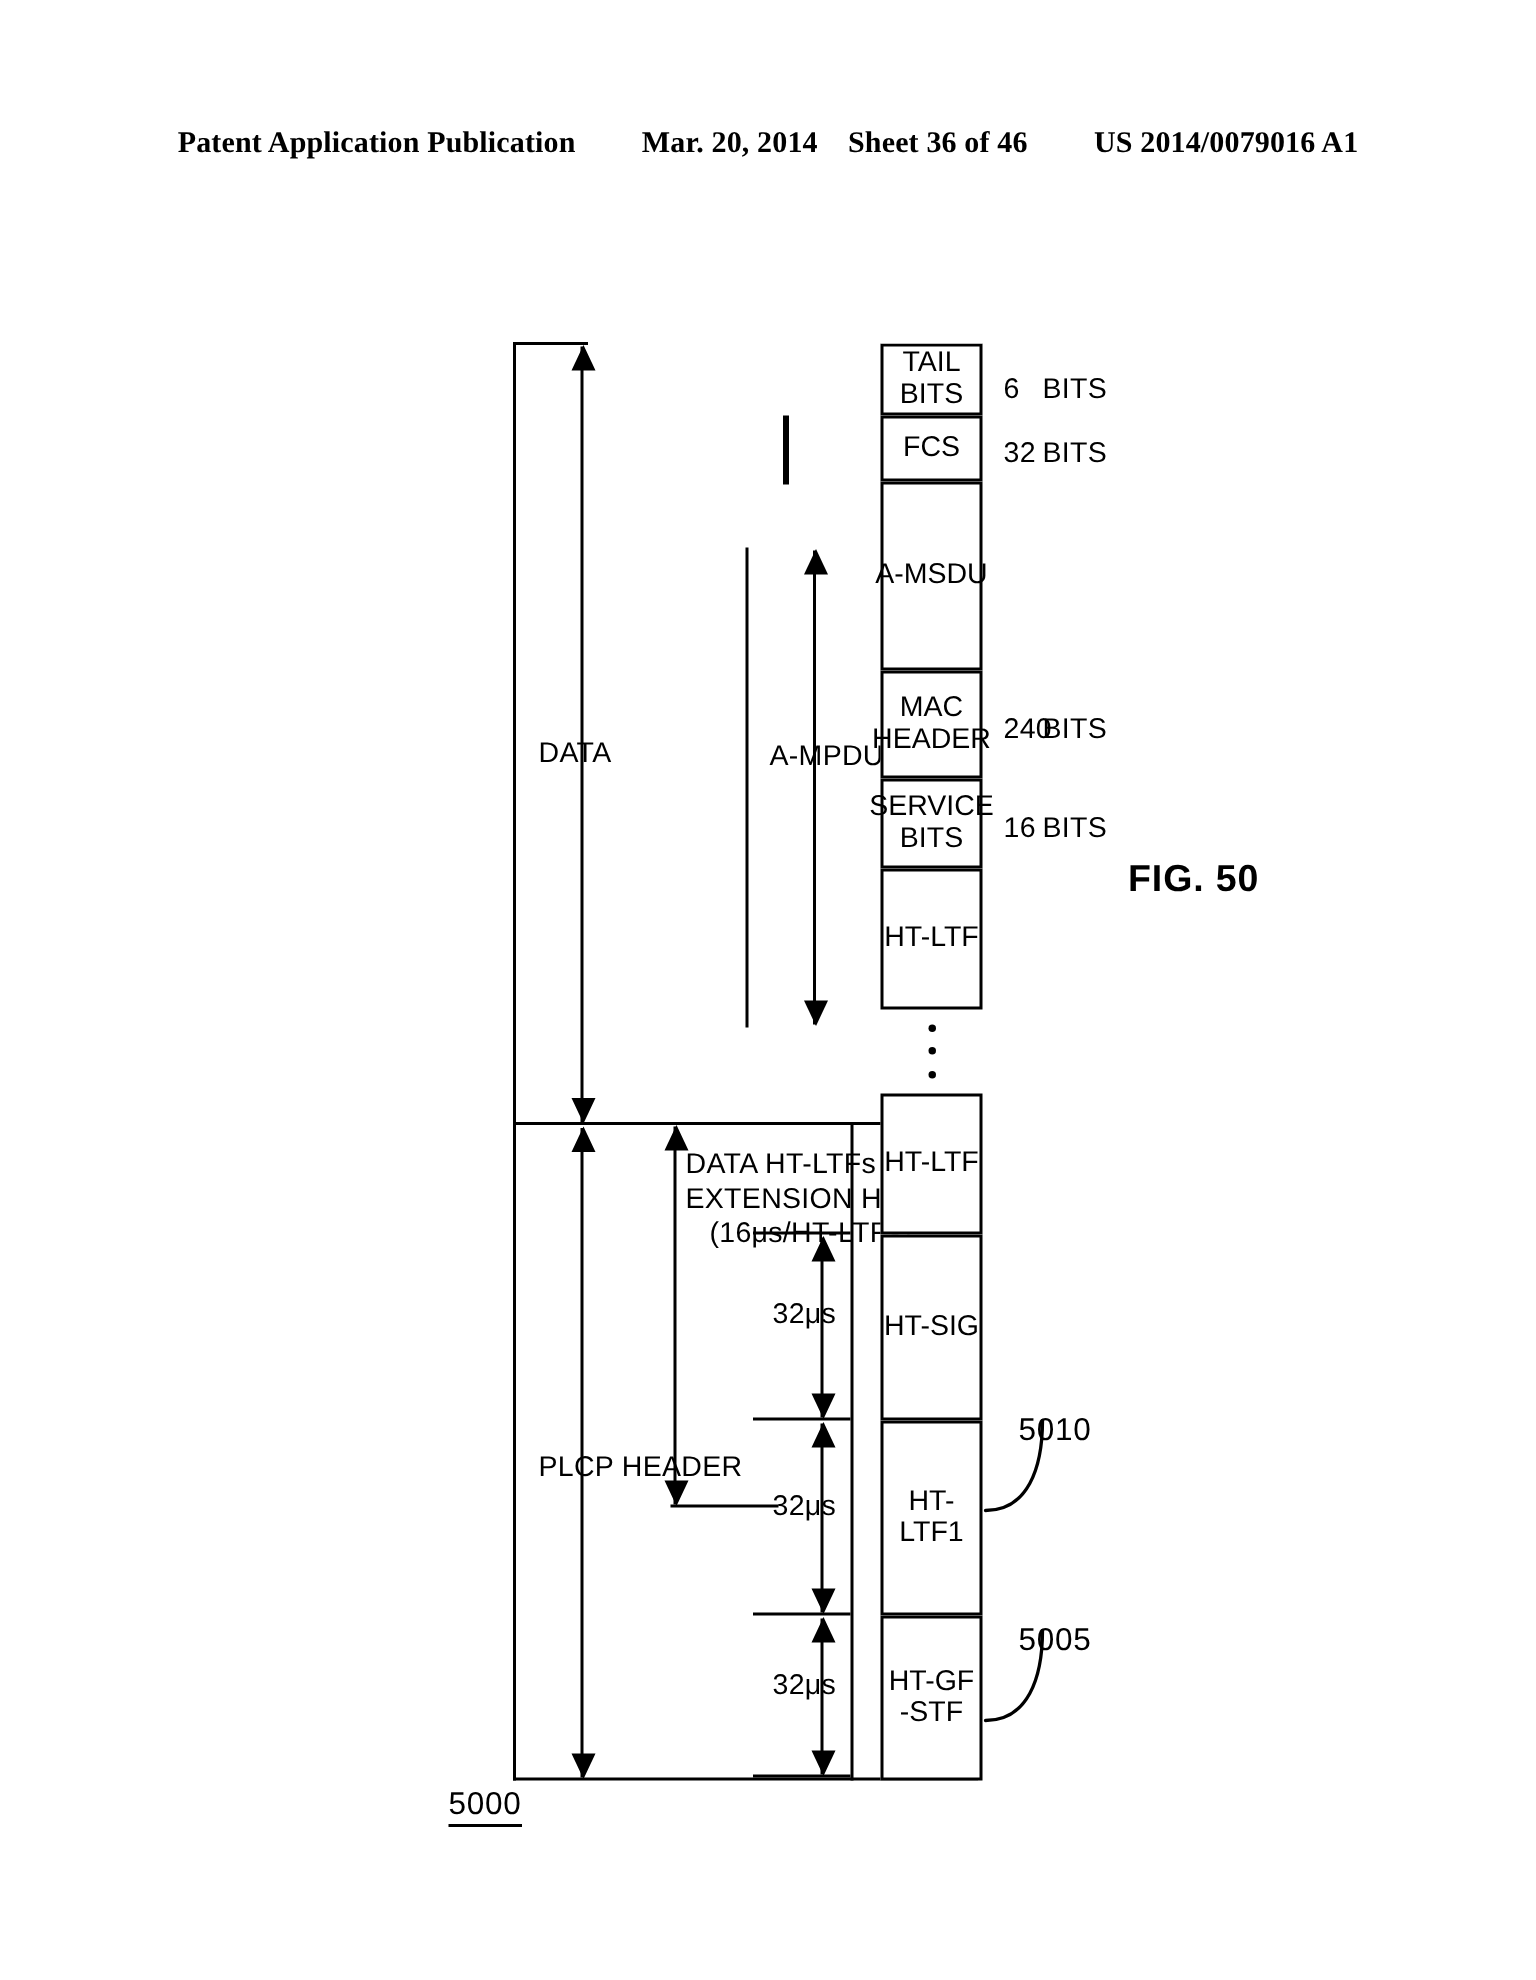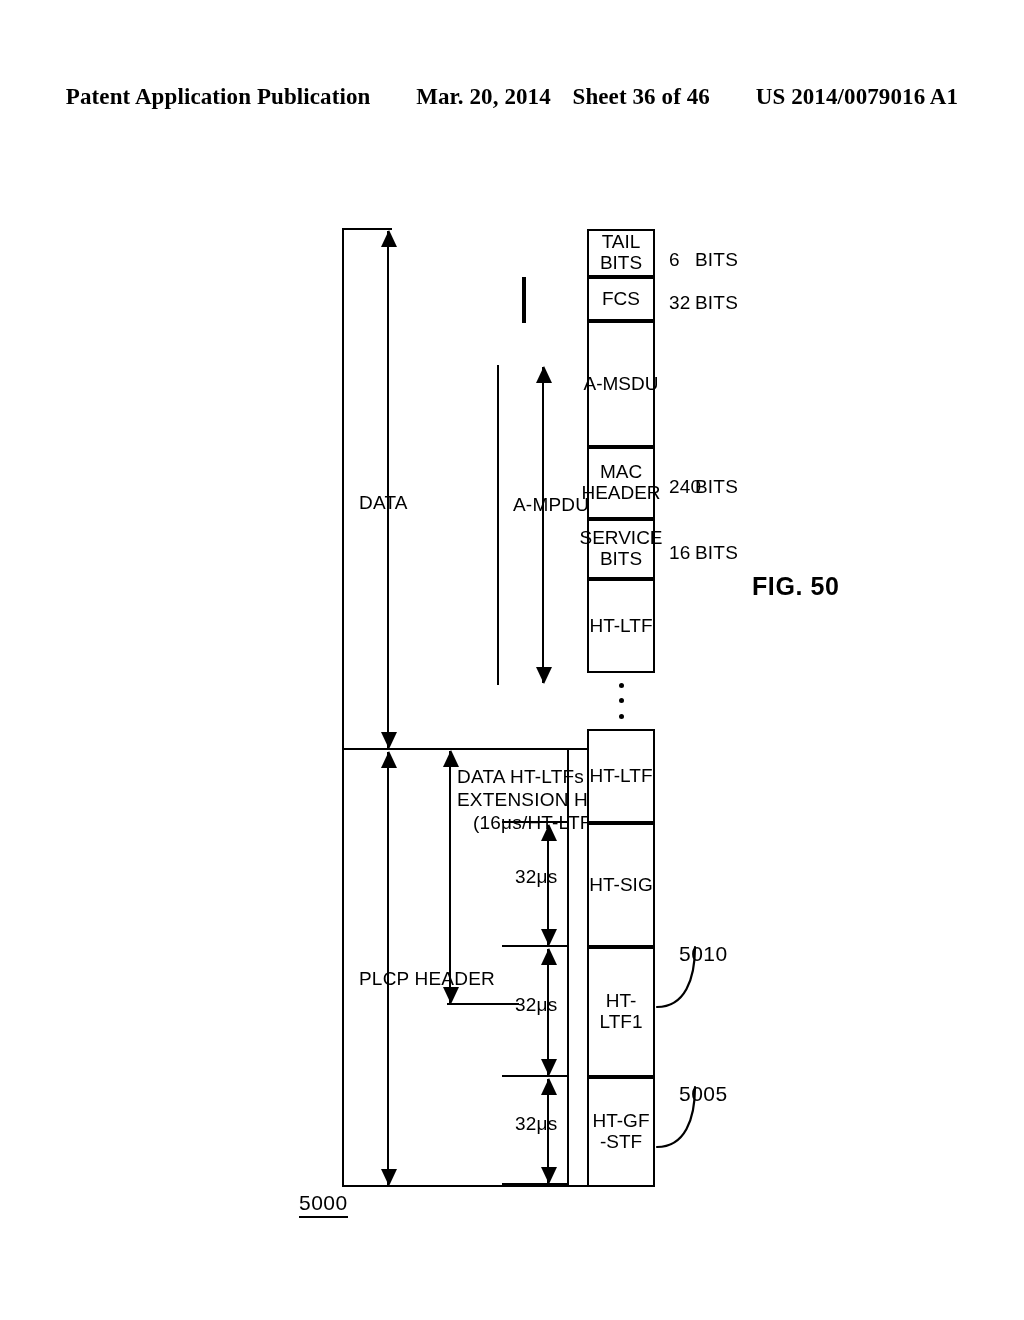--- a/index.html
+++ b/index.html
@@ -19,21 +19,21 @@
 
   
   .page-header {
     position: absolute;
     top: 84px;
     left: 0;
     width: 1024px;
     text-align: center;
     font-family: "Liberation Serif", serif;
     font-weight: bold;
-    font-size: 23px;
+    font-size: 20px;
     letter-spacing: 0.1px;
     white-space: nowrap;
   }
   .page-header .seg { display: inline-block; }
   .gap-lg { display: inline-block; width: 34px; }
   .gap-sm { display: inline-block; width: 10px; }
 
   
   #fig-stage {
     position: absolute;

